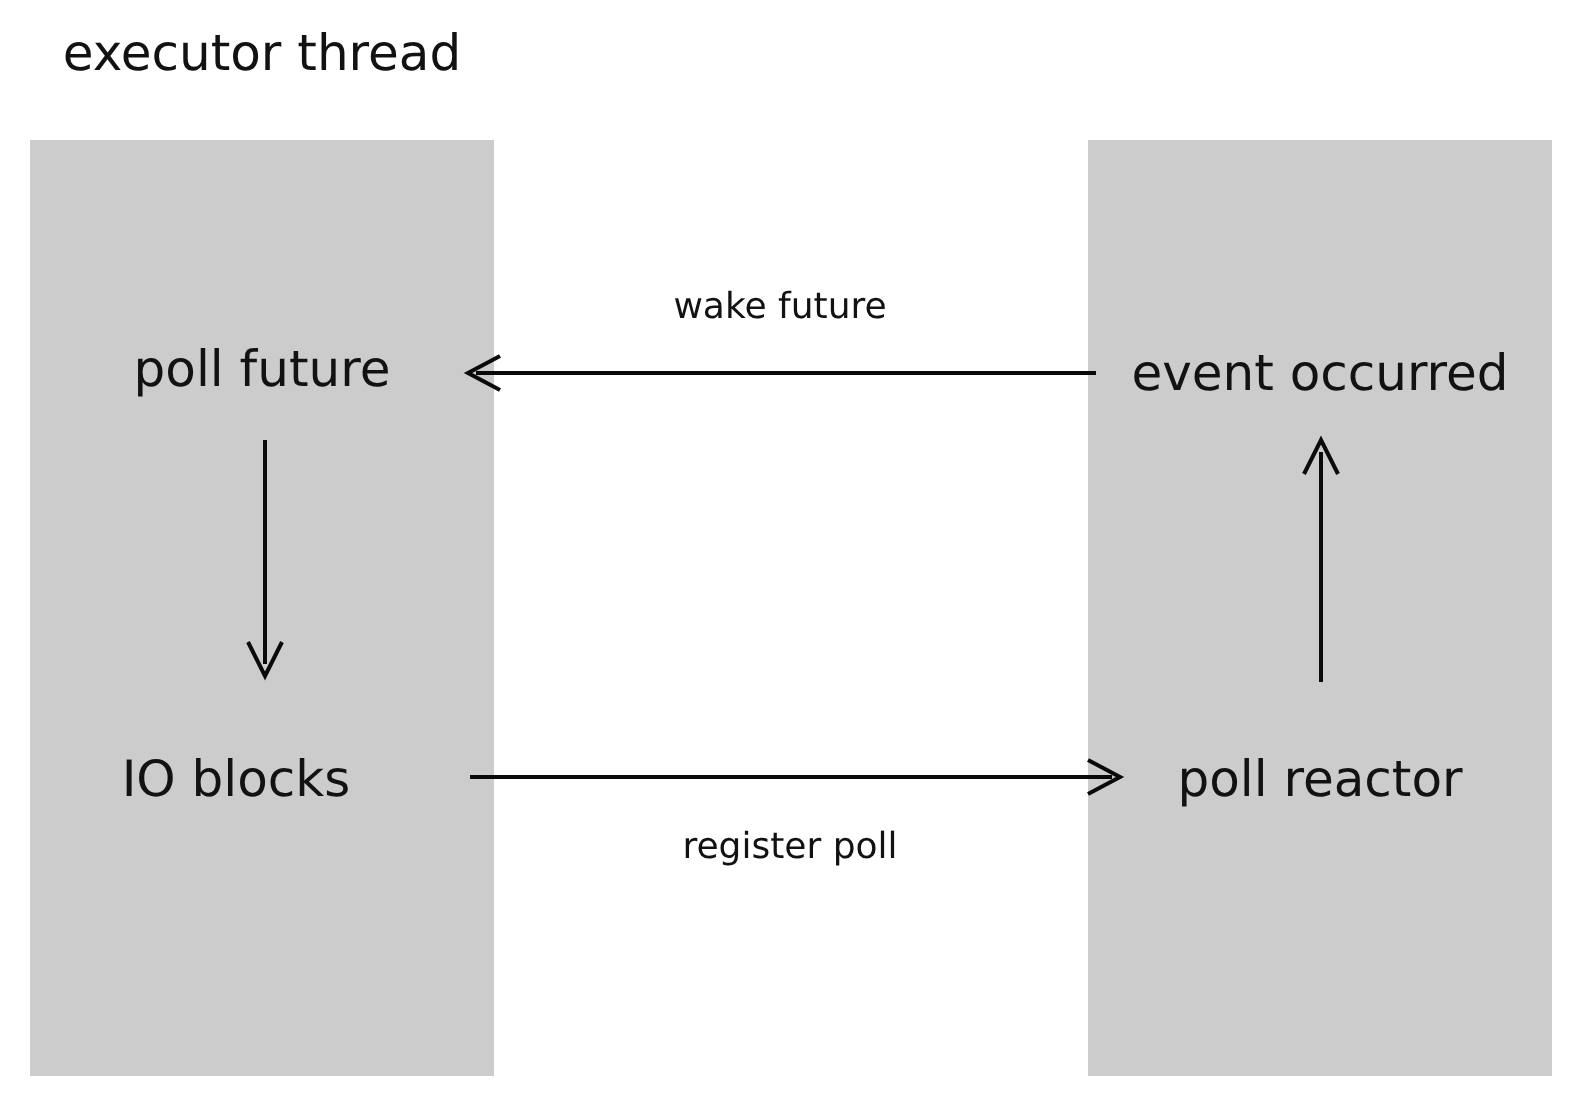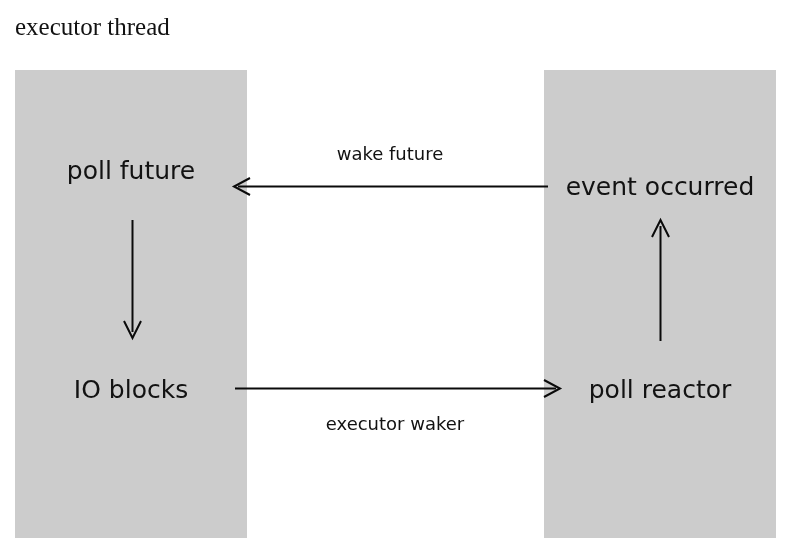--- a/index.html
+++ b/index.html
@@ -24,42 +24,41 @@
     height: 468px;
     background: #cccccc;
   }
   #lane-executor { left: 15px; }
   #lane-reactor  { left: 544px; }
 
   .lane-title {
     position: absolute;
     top: 10px;
     width: 232px;
-    text-align: left;
+    text-align: center;
     font-size: 25px;
     line-height: 34px;
     color: #121212;
     white-space: nowrap;
-    font-family: Liberation Serif, serif;
   }
   #title-executor { left: 15px; }
   #title-reactor  { left: 544px; }
 
   .node {
     position: absolute;
     width: 232px;
     text-align: center;
     font-size: 25px;
     line-height: 30px;
     color: #121212;
     white-space: nowrap;
   }
-  #node-poll-future   { left: 15px;  top: 156px; }
+  #node-poll-future   { left: 15px;  top: 170px; }
   #node-event-occurred{ left: 544px; top: 172px; }
-  #node-io-blocks     { left: 15px;  top: 375px; }
+  #node-io-blocks     { left: 2px;  top: 375px; }
   #node-poll-reactor  { left: 544px; top: 375px; }
 
   .edge-label {
     position: absolute;
     text-align: center;
     font-size: 18px;
     line-height: 28px;
     color: #121212;
     white-space: nowrap;
   }
@@ -96,21 +95,21 @@
   <div class="lane" id="lane-reactor"></div>
 
   <div class="lane-title" id="title-executor">executor thread</div>
 
   <div class="node" id="node-poll-future">poll future</div>
   <div class="node" id="node-io-blocks">IO blocks</div>
   <div class="node" id="node-poll-reactor">poll reactor</div>
   <div class="node" id="node-event-occurred">event occurred</div>
 
   <div class="edge-label" id="label-wake-future">wake future</div>
-  <div class="edge-label" id="label-register-waker">executor waker</div>
+  <div class="edge-label" id="label-register-waker">register poll</div>
 
   <svg class="arrows" viewBox="0 0 791 554">
 
     <g>
       <line x1="548" y1="186.5" x2="238" y2="186.5"></line>
       <polyline class="head" points="250,178 234,186.5 250,195"></polyline>
     </g>
 
     <g>
       <line x1="235" y1="388.5" x2="556" y2="388.5"></line>

